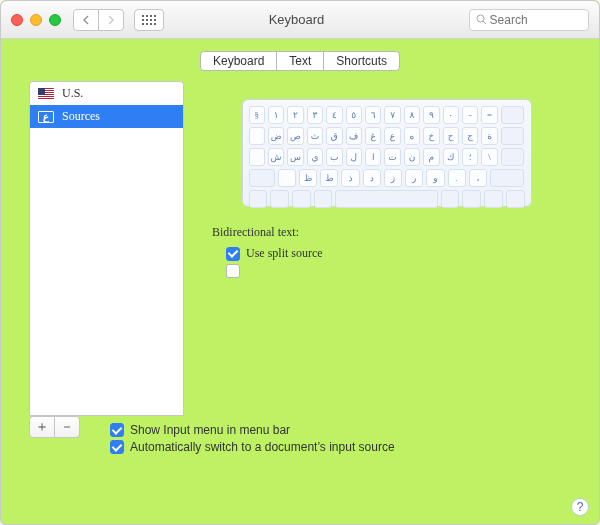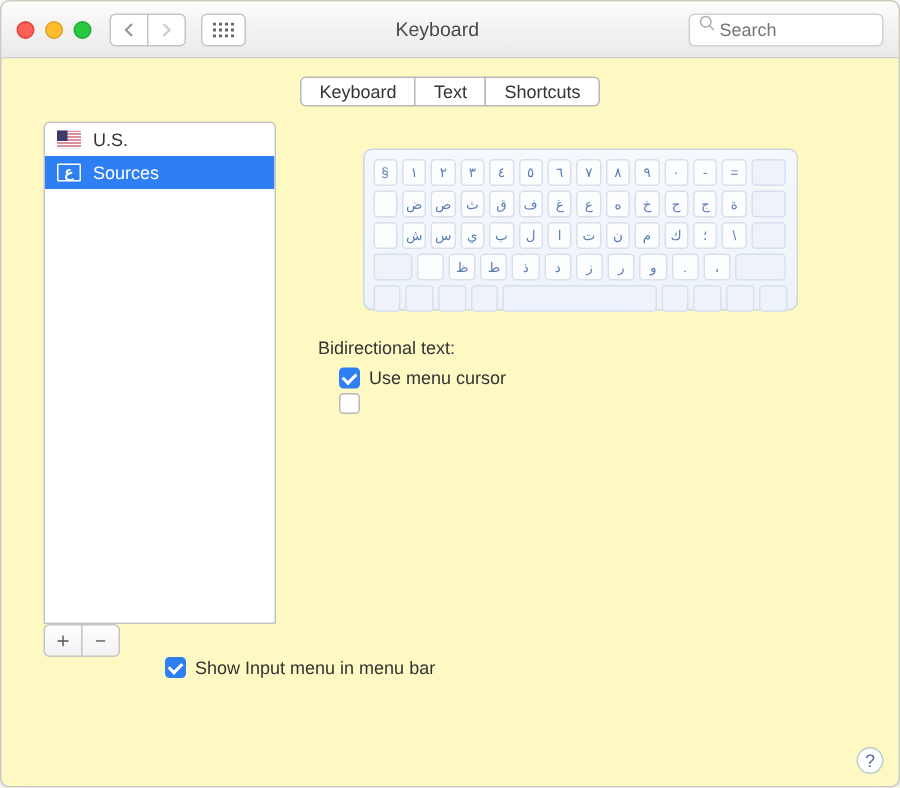--- a/index.html
+++ b/index.html
@@ -1,41 +1,41 @@
 <!DOCTYPE html>
 <html><head>
 <meta charset="utf-8">
 <style>
 * { box-sizing: border-box; margin: 0; padding: 0; }
 body { font-family: -apple-system, "Helvetica Neue", Arial, sans-serif; font-size: 13px; color: #333; background: #fff; }
-.window { width: 600px; height: 525px; background: #fef9c3; border: 1px solid #c9c9c9; border-radius: 6px; box-shadow: 0 10px 30px rgba(0,0,0,0.15); margin: 0 auto; position: relative; }
+.window { width: 600px; height: 525px; background: #bef264; border: 1px solid #c9c9c9; border-radius: 6px; box-shadow: 0 10px 30px rgba(0,0,0,0.15); margin: 0 auto; position: relative; }
 .titlebar { height: 38px; background: linear-gradient(#fcfcfc,#e9e9e9); border-bottom: 1px solid #d0d0d0; border-radius: 6px 6px 0 0; display: flex; align-items: center; padding: 0 10px; }
 .tl-dots { display: flex; gap: 7px; margin-right: 12px; }
 .dot { width: 12px; height: 12px; border-radius: 50%; }
 .dot.red { background: #ff5f57; border: 0.5px solid #e1443c; }
 .dot.yellow { background: #ffbd2e; border: 0.5px solid #dfa023; }
 .dot.green { background: #28c940; border: 0.5px solid #1dad2f; }
 .nav-btns { display: flex; margin-right: 10px; }
 .nav-btn { width: 26px; height: 22px; background: #fff; border: 1px solid #c5c5c5; display: flex; align-items: center; justify-content: center; color: #888; }
 .nav-btn:first-child { border-radius: 4px 0 0 4px; }
 .nav-btn:last-child { border-radius: 0 4px 4px 0; margin-left: -1px; }
 .grid-btn { width: 30px; height: 22px; background: #fff; border: 1px solid #c5c5c5; border-radius: 4px; display: flex; align-items: center; justify-content: center; }
 .title { flex: 1; text-align: center; font-size: 13px; color: #4a4a4a; margin-left: -40px; }
-.search { width: 130px; height: 22px; background: #fff; border: 1px solid #d0d0d0; border-radius: 4px; display: flex; padding: 0 6px; color: #aaa; font-size: 12px; }
+.search { width: 120px; height: 22px; background: #fff; border: 1px solid #d0d0d0; border-radius: 4px; display: flex; align-items: center; padding: 0 6px; color: #aaa; font-size: 12px; }
 .search svg { margin-right: 4px; }
 .search input { border: none; outline: none; width: 100%; font-size: 12px; background: transparent; }
 
 .tabs { display: flex; justify-content: center; padding: 12px 0 10px; }
 .tab { height: 20px; padding: 0 12px; background: #fff; border: 1px solid #b8b8b8; font-size: 12px; display: flex; align-items: center; color: #333; }
 .tab:first-child { border-radius: 4px 0 0 4px; }
 .tab:last-child { border-radius: 0 4px 4px 0; }
 .tab + .tab { margin-left: -1px; }
 .tab.active { background: #3b82f6; background: linear-gradient(#5aa3f8,#2e7ef4); color: #fff; border-color: #2e7ef4; position: relative; z-index: 1; }
 
-.content { display: flex; padding: 0 28px; gap: 18px; height: 335px; }
+.content { display: flex; padding: 0 28px; gap: 18px; height: 335px; font-family: Liberation Serif, serif; }
 .sidebar { width: 155px; background: #fff; border: 1px solid #c5c5c5; border-radius: 4px 4px 0 0; overflow: hidden; }
 .src-item { display: flex; align-items: center; gap: 8px; padding: 4px 8px; font-size: 12px; }
 .src-item.selected { background: #2e7ef4; color: #fff; }
 .flag { width: 16px; height: 12px; border-radius: 1px; display: inline-block; }
 .flag-us { background: linear-gradient(#b22234 50%, #fff 50%); background-size: 100% 2px; position: relative; }
 .flag-us::before { content:''; position:absolute; top:0; left:0; width:7px; height:7px; background:#3c3b6e; }
 .flag-ar { background: #2e7ef4; color: #fff; display: flex; align-items: center; justify-content: center; font-size: 10px; font-weight: bold; border: 1px solid #fff; }
 
 .detail { flex: 1; padding: 18px 0 0 0; }
 
@@ -208,35 +208,39 @@
             <div class="key mod"></div>
             <div class="key mod"></div>
             <div class="key mod"></div>
             <div class="key mod"></div>
           </div>
         </div>
 
       <div class="section-label">Bidirectional text:</div>
       <div class="check-row">
         <span class="chk on"></span>
-        <span>Use menu cursor</span>
+        <span>Use split source</span>
       </div>
       <div class="check-row">
         <span class="chk"></span>
       </div>
     </div>
   </div>
 
   <div class="bottom-row">
     <div class="addremove">
       <div class="ar-btn">＋</div>
       <div class="ar-btn">－</div>
     </div>
-    <div class="bottom" style="padding-left:30px;margin-top:15px;">
+    <div class="bottom" style="padding-left:30px;">
       <div class="check-row" style="margin-left:0">
         <span class="chk on"></span>
         <span>Show Input menu in menu bar</span>
       </div>
+      <div class="check-row" style="margin-left:0">
+        <span class="chk on"></span>
+        <span>Automatically switch to a document’s input source</span>
+      </div>
     </div>
   </div>
 
   <div class="help">?</div>
 </div>
 
 </body></html>

